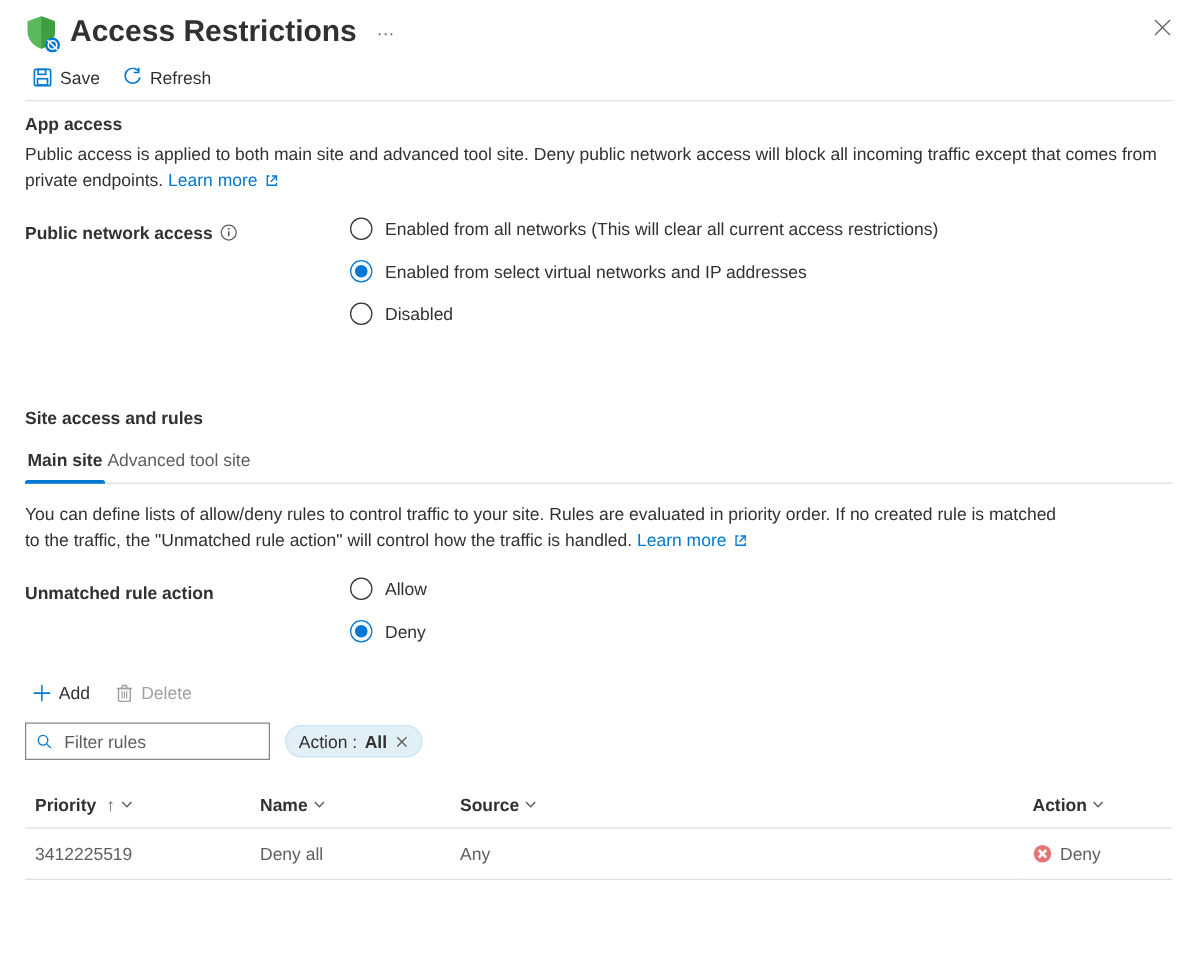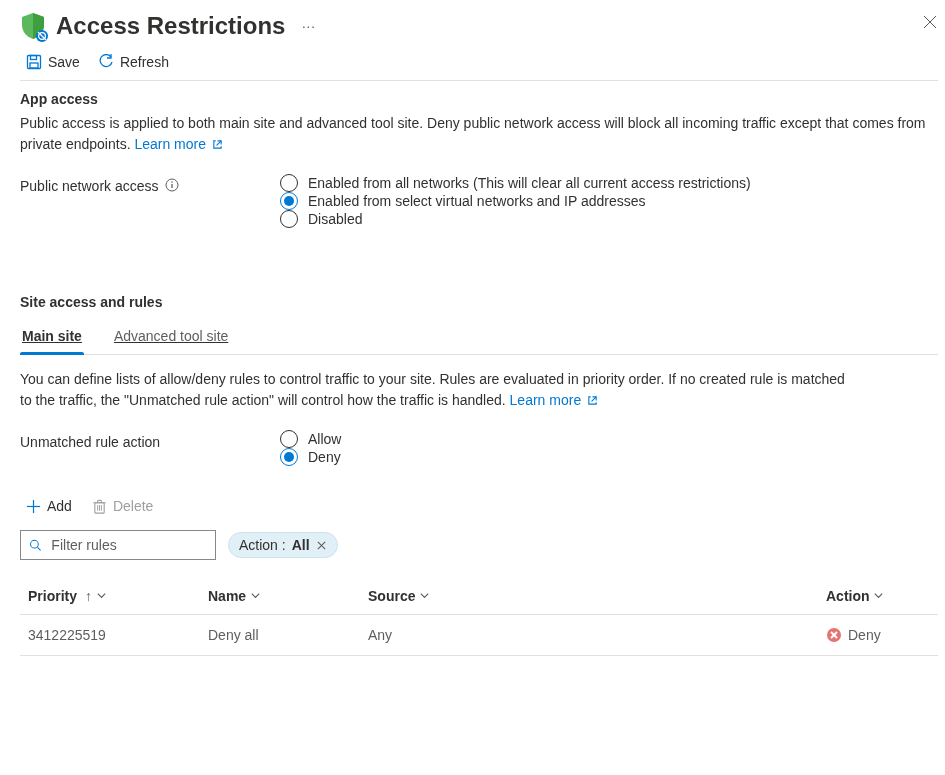--- a/index.html
+++ b/index.html
@@ -40,33 +40,33 @@
   .cmd.disabled { color: var(--disabled); cursor: default; }
   .cmd.disabled svg { stroke: var(--disabled); }
 
   
   .section-title { font-weight: 600; margin: 6px 0 6px 0; }
   .desc { color: var(--text); line-height: 1.5; }
   .link { color: var(--link); text-decoration: none; cursor: pointer; }
   .extlink-icon { display:inline-block; vertical-align: -1px; margin-left: 2px; }
 
   .field-row { display: flex; align-items: flex-start; margin-top: 18px; }
-  .field-label { width: 260px; flex: 0 0 260px; display: flex; gap: 6px; padding-top: 4px; }
-  .radio-stack { display: flex; flex-direction: column; }
+  .field-label { width: 260px; flex: 0 0 260px; display: flex; align-items: center; gap: 6px; padding-top: 4px; font-weight: bold; }
+  .radio-stack { display: flex; flex-direction: column; gap: 16px; }
 
   
   .radio { display: flex; align-items: center; gap: 10px; cursor: pointer; }
   .radio .circle { width: 18px; height: 18px; border: 1px solid #323130; border-radius: 50%; display: flex; align-items: center; justify-content: center; flex: 0 0 18px; }
   .radio.selected .circle { border-color: var(--accent); border-width: 1.5px; }
   .radio.selected .dot { width: 10px; height: 10px; background: var(--accent); border-radius: 50%; }
 
   .spacer-lg { height: 60px; }
 
   
-  .tabs { display: flex; gap: 28px; border-bottom: 1px solid var(--border); margin-top: 12px; text-decoration: underline; }
+  .tabs { display: flex; border-bottom: 1px solid var(--border); margin-top: 12px; }
   .tab { padding: 6px 2px 10px 2px; cursor: pointer; color: var(--muted); position: relative; }
   .tab.active { color: var(--text); font-weight: 600; }
   .tab.active::after { content: ""; position: absolute; left: 0; right: 0; bottom: -1px; height: 3px; background: var(--accent); border-radius: 2px 2px 0 0; }
 
   .desc2 { margin-top: 14px; line-height: 1.5; max-width: 830px; }
 
   
   .toolbar2 { display: flex; gap: 20px; align-items: flex-end; margin-top: 32px; padding: 0 0 10px 6px; }
 
   

